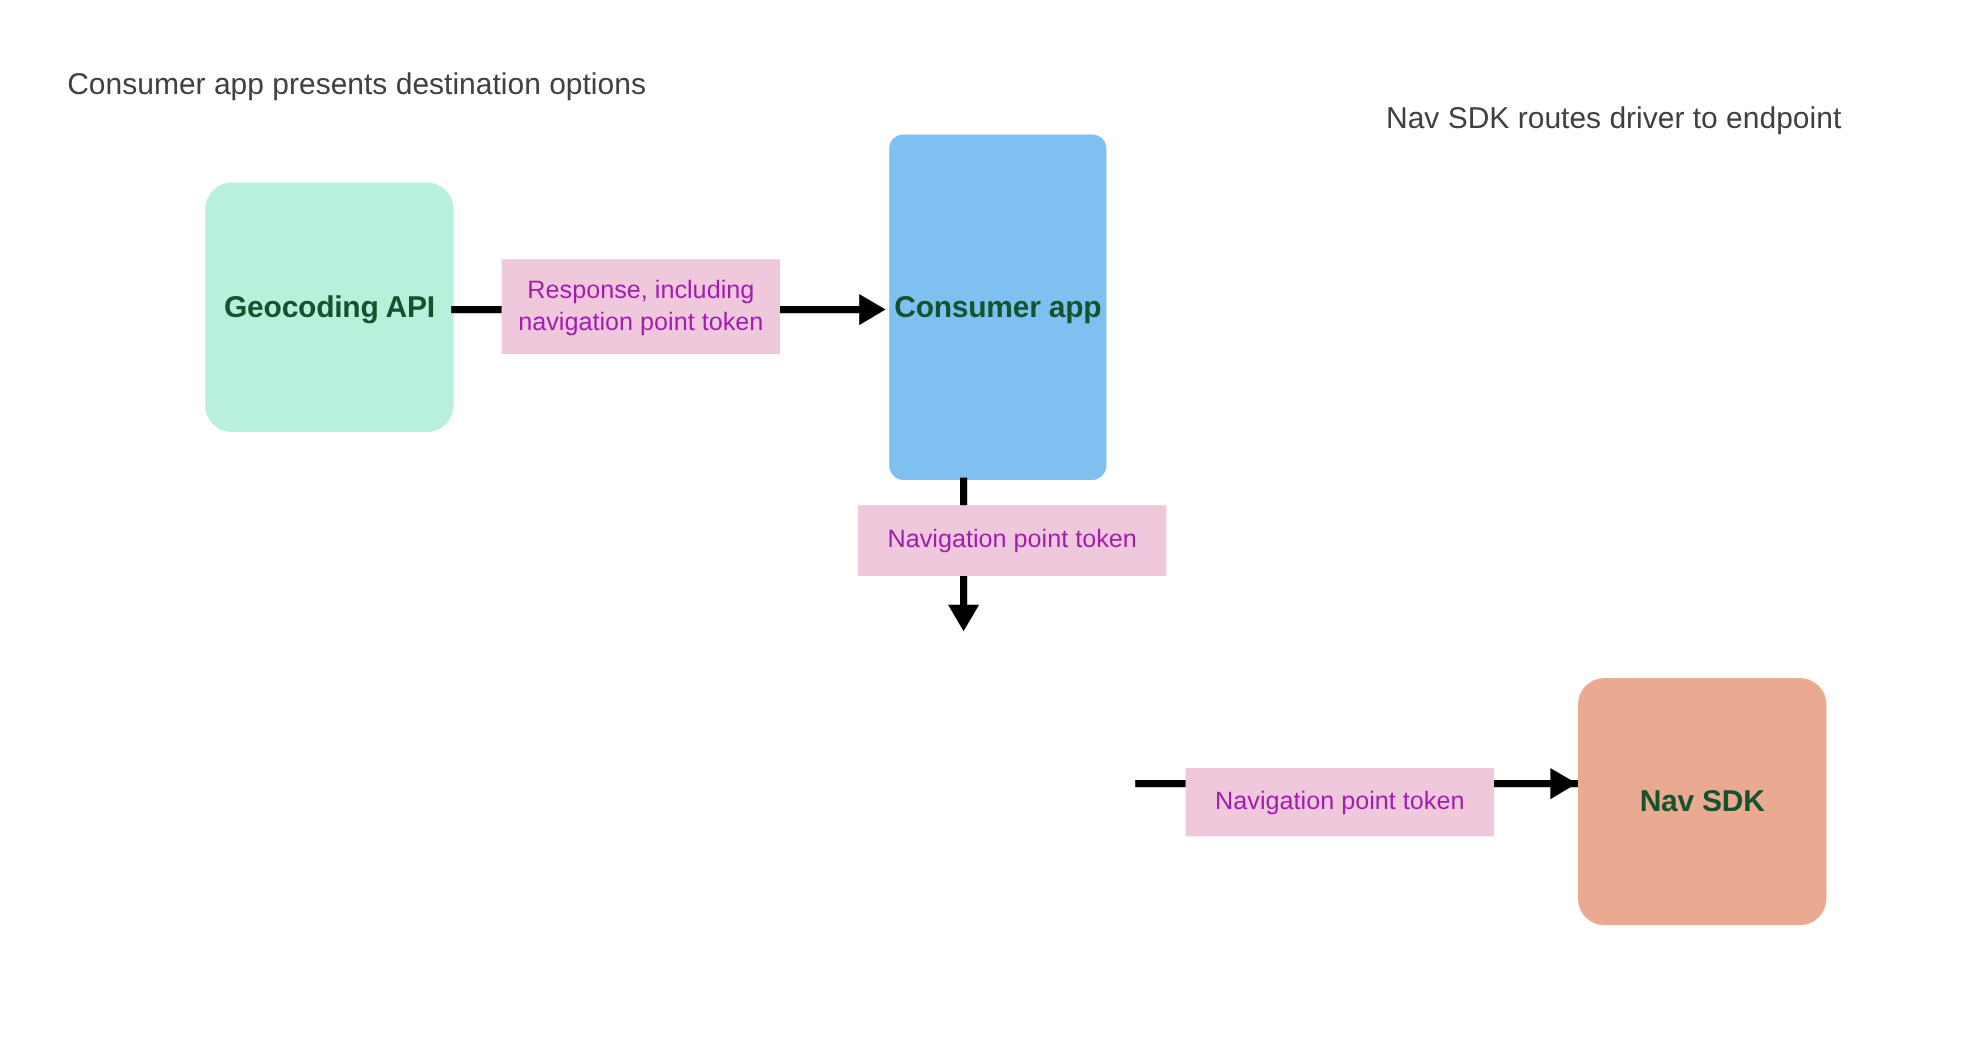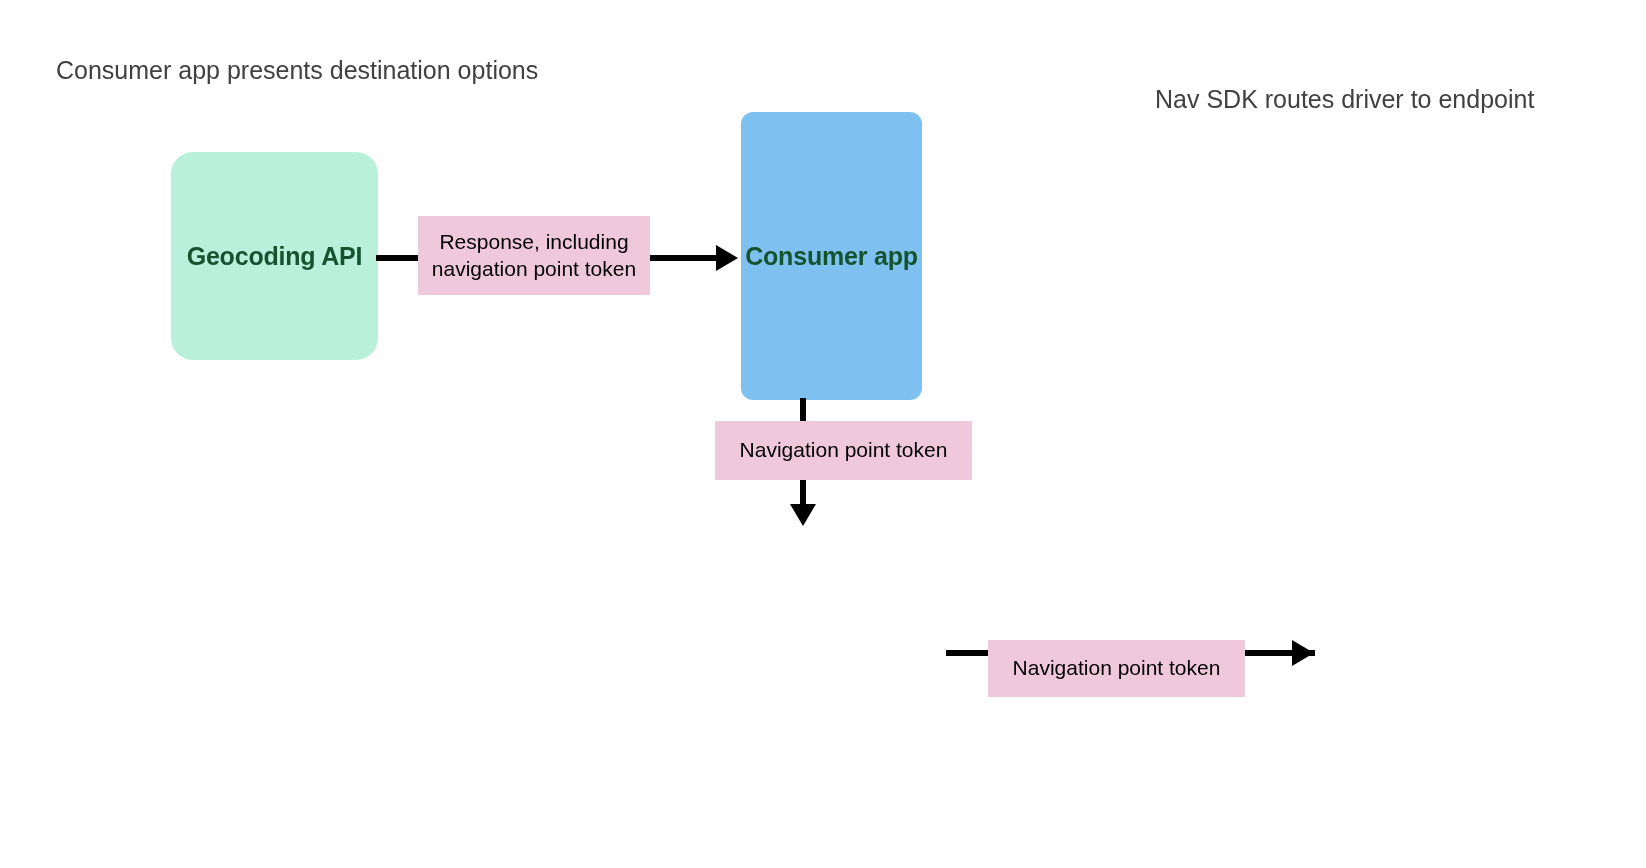--- a/index.html
+++ b/index.html
@@ -52,21 +52,21 @@
     position: absolute;
     display: flex;
     align-items: center;
     justify-content: center;
     box-sizing: border-box;
     z-index: 5;
   }
   .edge-label-text {
     font-size: 21px;
     font-weight: 400;
-    color: #000000;
+    color: #a21caf;
     text-align: center;
     line-height: 1.28;
     padding: 0 8px;
   }
 
   
   .edge-line-h {
     position: absolute;
     height: 6px;
     background: #000000;
@@ -137,14 +137,17 @@
 
   <div class="node" style="left:171px; top:152px; width:207px; height:208px; background:#b9f0dc;">
     <span class="node-label">Geocoding API</span>
   </div>
 
   <div class="node" style="left:741px; top:112px; width:181px; height:288px; background:#7ec0f0;border-radius:12px;">
     <span class="node-label">Consumer app</span>
   </div>
 
 
+  <div class="node" style="left:1315px; top:565px; width:207px; height:206px; background:#eaa991;">
+    <span class="node-label">Nav SDK</span>
+  </div>
 
 </div>
 
 </body></html>

